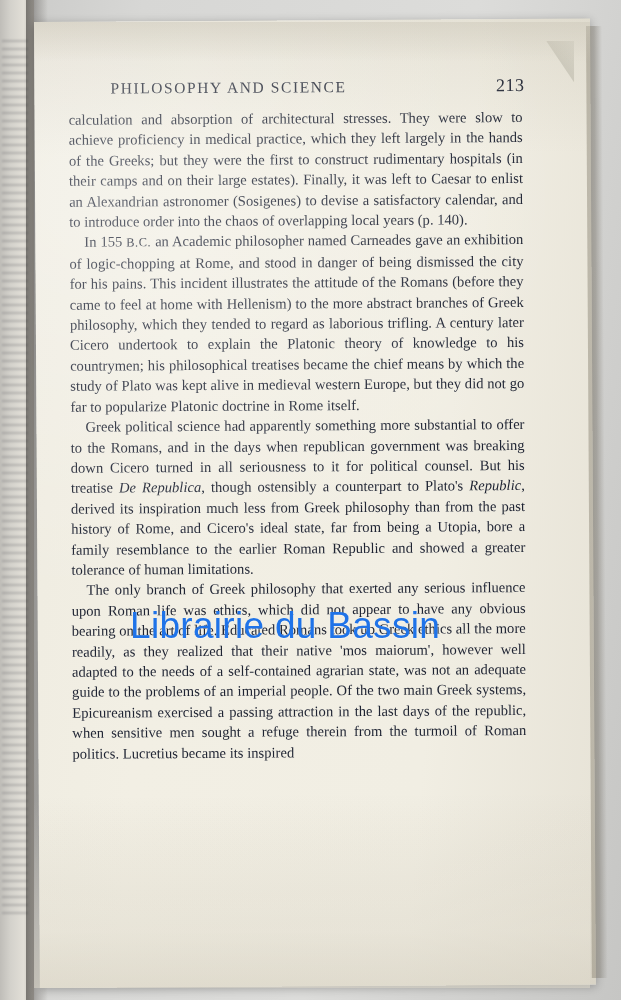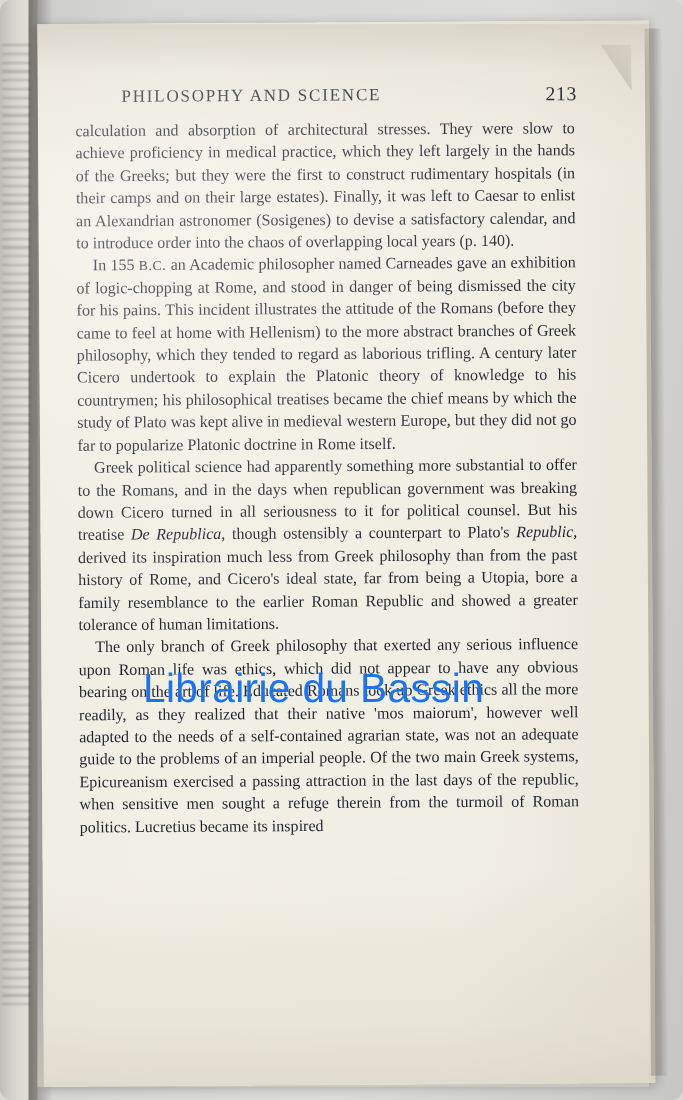--- a/index.html
+++ b/index.html
@@ -7,21 +7,20 @@
     padding: 0;
     background: #d8d8d6;
   }
   #page {
     position: relative;
     width: 621px;
     height: 1000px;
     overflow: hidden;
     background: #cfcfcd;
     font-family: "Liberation Serif", serif;
-    border-radius: 11px;
   }
   
   .bg {
     position: absolute;
     inset: 0;
     background:
       linear-gradient(100deg, #c9c9c7 0%, #d7d7d5 18%, #dcdcda 60%, #c6c6c4 100%);
   }
   
   .left-block {

